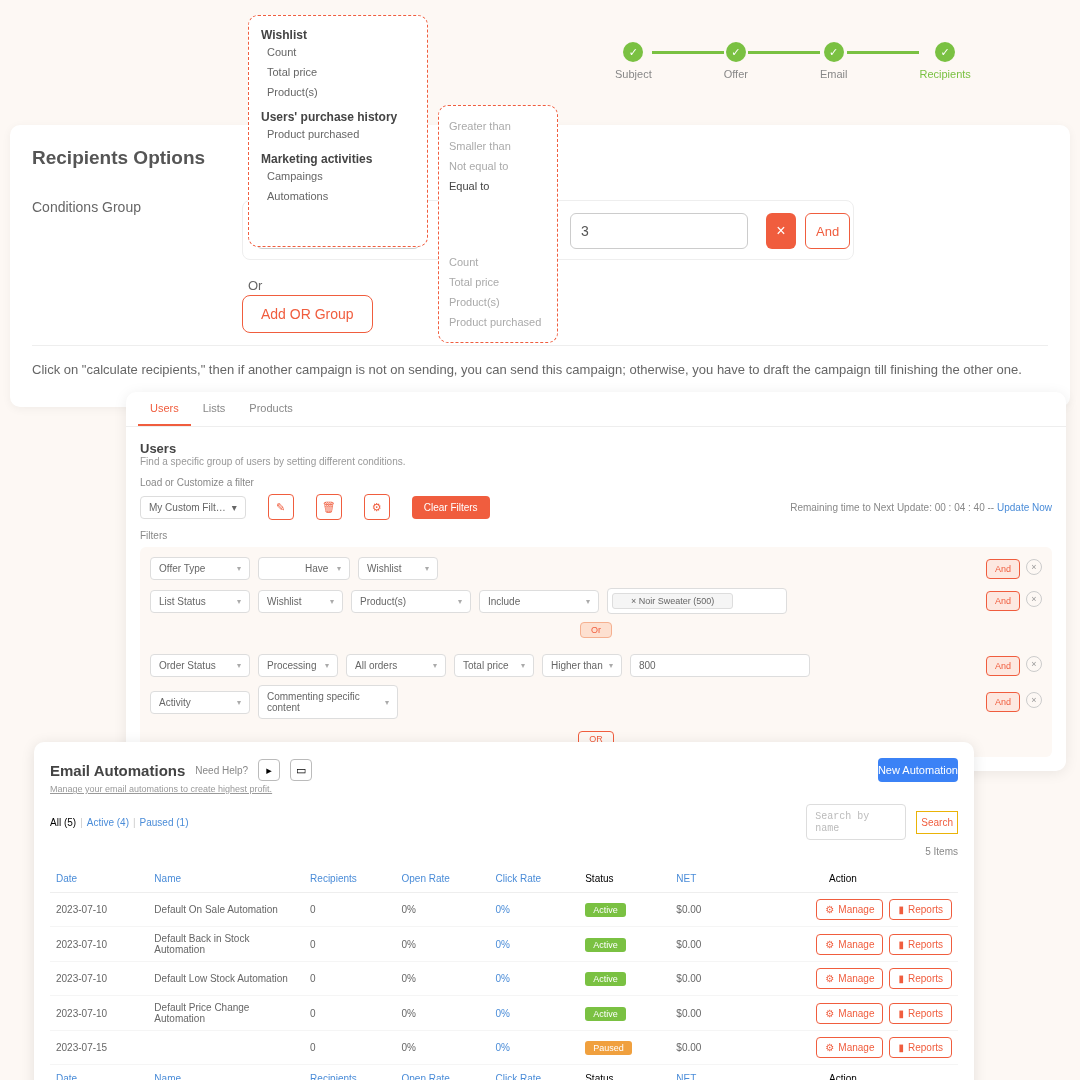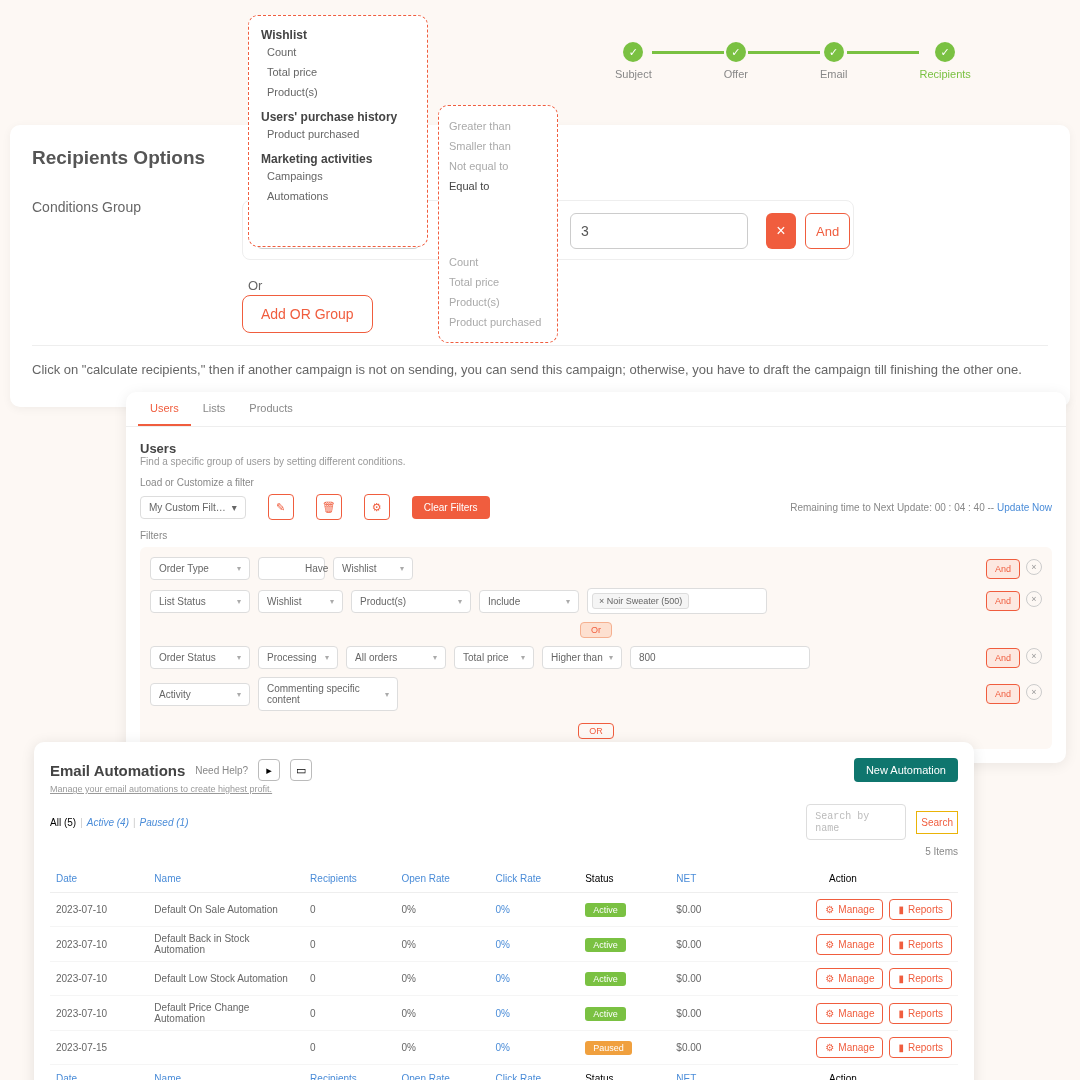--- a/index.html
+++ b/index.html
@@ -53,36 +53,36 @@
 .icon-btn { border: 1px solid #f05d3e; color: #f05d3e; width: 26px; height: 26px; border-radius: 4px; display: flex; align-items: center; justify-content: center; font-size: 11px; }
 .clear-btn { background: #f05d3e; color: #fff; border-radius: 4px; padding: 6px 12px; font-size: 10px; }
 .timer { font-size: 10px; color: #888; margin-left: auto; }
 .timer a { color: #4a8cd8; }
 
 .filters { background: #fdf8f4; border-radius: 6px; padding: 10px; }
 .frow { display: flex; gap: 8px; align-items: center; margin-bottom: 8px; }
 .fsel { border: 1px solid #ddd; border-radius: 4px; background: #fff; font-size: 10px; color: #666; padding: 5px 8px; display: flex; align-items: center; gap: 6px; }
 .fsel .chev2 { margin-left: auto; color: #aaa; font-size: 8px; }
 .tag-input { border: 1px solid #ddd; border-radius: 4px; background: #fff; padding: 4px; display: flex; gap: 4px; flex-wrap: wrap; min-height: 26px; }
-.tag { background: #f5f5f5; border: 1px solid #ddd; border-radius: 3px; padding: 2px 6px; font-size: 9px; color: #666; }
+.tag { background: #f5f5f5; border: 1px solid #ddd; border-radius: 3px; padding: 2px 18px; font-size: 9px; color: #666; }
 .and-chip { border: 1px solid #f05d3e; color: #f05d3e; background: #fde8e0; border-radius: 4px; padding: 4px 8px; font-size: 9px; }
 .xcirc { width: 16px; height: 16px; border: 1px solid #ccc; border-radius: 50%; display: flex; align-items: center; justify-content: center; font-size: 9px; color: #999; }
 .or-chip { background: #fde0d0; border: 1px solid #f5b090; color: #f05d3e; border-radius: 4px; padding: 2px 10px; font-size: 9px; margin: 0 auto; }
 .or-chip2 { border: 1px solid #f05d3e; color: #f05d3e; border-radius: 4px; padding: 2px 10px; font-size: 9px; margin: 4px auto 0; }
 
 
 .auto-card { position: absolute; top: 742px; left: 34px; width: 940px; background: #fff; border-radius: 10px; box-shadow: 0 2px 14px rgba(0,0,0,0.1); padding: 16px; z-index: 6; }
 .auto-head { display: flex; align-items: center; gap: 10px; }
 .auto-title { font-size: 15px; font-weight: 600; color: #444; }
 .need-help { font-size: 10px; color: #888; }
 .hbtn { border: 1px solid #bbb; border-radius: 4px; width: 22px; height: 22px; display: flex; align-items: center; justify-content: center; font-size: 11px; }
-.new-auto { margin-left: auto; background: #0f766e; color: #fff; border-radius: 4px; padding: 6px 12px; font-size: 11px; }
+.new-auto { margin-left: auto; background: #3b82f6; color: #fff; border-radius: 4px; padding: 6px 0; font-size: 11px; }
 .auto-sub { font-size: 9px; color: #999; margin-top: 2px; text-decoration: underline; }
 .auto-filters { margin-top: 10px; display: flex; align-items: center; font-size: 10px; gap: 4px; }
-.auto-filters a { color: #4a8cd8; font-style: italic; }
+.auto-filters a { color: #4a8cd8; }
 .search-box { margin-left: auto; border: 1px solid #ddd; border-radius: 4px; width: 100px; padding: 5px 8px; font-size: 10px; color: #aaa; }
 .search-btn { border: 1px solid #eab308; color: #f05d3e; border-radius: 0; padding: 5px 4px; font-size: 10px; margin-left: 6px; }
 .items-count { text-align: right; font-size: 10px; color: #888; margin-top: 6px; }
 
 .tbl { width: 100%; border-collapse: collapse; margin-top: 8px; }
 .tbl th { text-align: left; font-size: 10px; font-weight: 400; padding: 8px 6px; border-bottom: 1px solid #eee; }
 .tbl th.link { color: #4a8cd8; }
 .tbl td { font-size: 10px; color: #666; padding: 6px; border-bottom: 1px solid #f5f5f5; vertical-align: middle; }
 .td-link { color: #4a8cd8 !important; }
 .badge-active { background: #7ac142; color: #fff; font-size: 9px; padding: 2px 8px; border-radius: 3px; }
@@ -188,24 +188,24 @@
       <div class="icon-btn">
           <span>⚙</span>
         </div>
       <div class="clear-btn">Clear Filters</div>
       <div class="timer"><span>Remaining time to Next Update: 00 : 04 : 40 -- </span><a>Update Now</a></div>
     </div>
     <div class="uc-label">Filters</div>
     <div class="filters">
       <div class="frow">
         <div class="fsel" style="width:100px;">
-            <span>Order Type</span>
-            <span class="chev2">▾</span>
-          </div>
-        <div class="fsel" style="width:67px;padding-left:46px;">
+            <span>Offer Type</span>
+            <span class="chev2">▾</span>
+          </div>
+        <div class="fsel" style="width:92px;padding-left:46px;">
             <span>Have</span>
             <span class="chev2">▾</span>
           </div>
         <div class="fsel" style="width:80px;justify-content:center;">
             <span>Wishlist</span>
             <span class="chev2">▾</span>
           </div>
         <div style="margin-left:auto;display:flex;gap:6px;">
             <div class="and-chip">And</div>
             <div class="xcirc">×</div>
@@ -217,36 +217,36 @@
             <span class="chev2">▾</span>
           </div>
         <div class="fsel" style="width:85px;">
             <span>Wishlist</span>
             <span class="chev2">▾</span>
           </div>
         <div class="fsel" style="width:120px;">
             <span>Product(s)</span>
             <span class="chev2">▾</span>
           </div>
-        <div class="fsel" style="width:100px;">
+        <div class="fsel" style="width:120px;">
             <span>Include</span>
             <span class="chev2">▾</span>
           </div>
         <div class="tag-input" style="width:180px;">
             <span class="tag">× Noir Sweater (500)</span>
           </div>
         <div style="margin-left:auto;display:flex;gap:6px;">
             <div class="and-chip">And</div>
             <div class="xcirc">×</div>
           </div>
       </div>
       <div style="display:flex;">
           <div class="or-chip">Or</div>
         </div>
-      <div class="frow" style="margin-top:8px;">
+      <div class="frow" style="margin-top:16px;">
         <div class="fsel" style="width:100px;">
             <span>Order Status</span>
             <span class="chev2">▾</span>
           </div>
         <div class="fsel" style="width:80px;">
             <span>Processing</span>
             <span class="chev2">▾</span>
           </div>
         <div class="fsel" style="width:100px;">
             <span>All orders</span>

